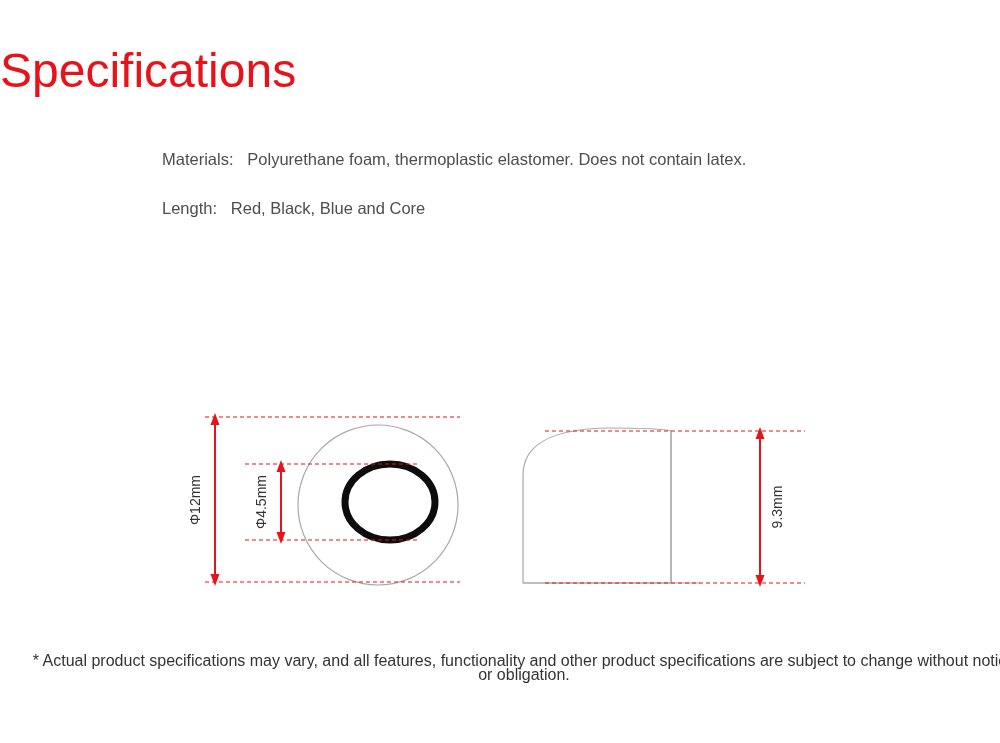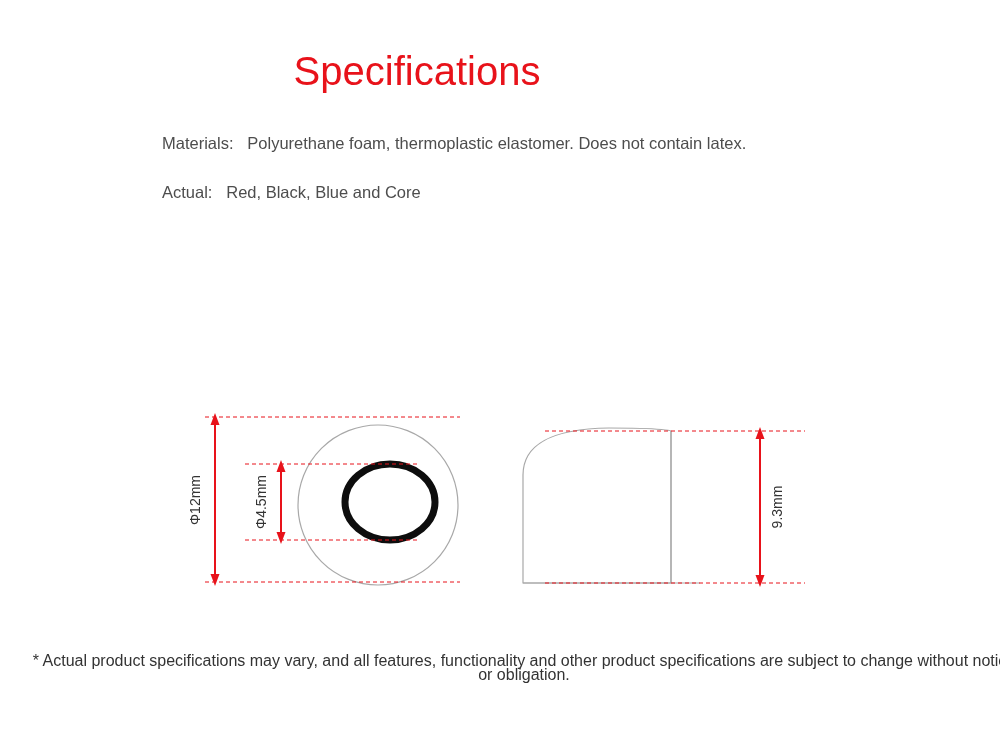--- a/index.html
+++ b/index.html
@@ -17,30 +17,30 @@
   .page {
     position: absolute;
     inset: 0;
     background: #ffffff;
   }
   .title {
     position: absolute;
     top: 48px;
     left: 0;
     width: 834px;
-    text-align: center;
+    text-align: left;
     color: #e8121a;
-    font-size: 40px;
+    font-size: 48px;
     font-weight: normal;
     letter-spacing: 0px;
     line-height: 46px;
   }
   .spec-list {
     position: absolute;
-    top: 132px;
+    top: 148px;
     left: 162px;
     width: 760px;
   }
   .spec-line {
     color: #4d4d4d;
     font-size: 16.5px;
     line-height: 22px;
     margin-bottom: 27px;
     white-space: nowrap;
   }
@@ -77,21 +77,21 @@
 
   <div class="title">Specifications</div>
 
   <div class="spec-list">
     <div class="spec-line">
       <span>Materials:</span>
       &nbsp;
       <span>Polyurethane foam, thermoplastic elastomer. Does not contain latex.</span>
     </div>
     <div class="spec-line">
-      <span>Actual:</span>
+      <span>Length:</span>
       &nbsp;
       <span>Red, Black, Blue and Core</span>
     </div>
   </div>
 
   <div class="figure">
     <svg width="1000" height="220" viewBox="0 0 1000 220">
 
       <circle cx="378" cy="110" r="80" fill="#ffffff" stroke="#a8a8a8" stroke-width="1.2"></circle>
 

